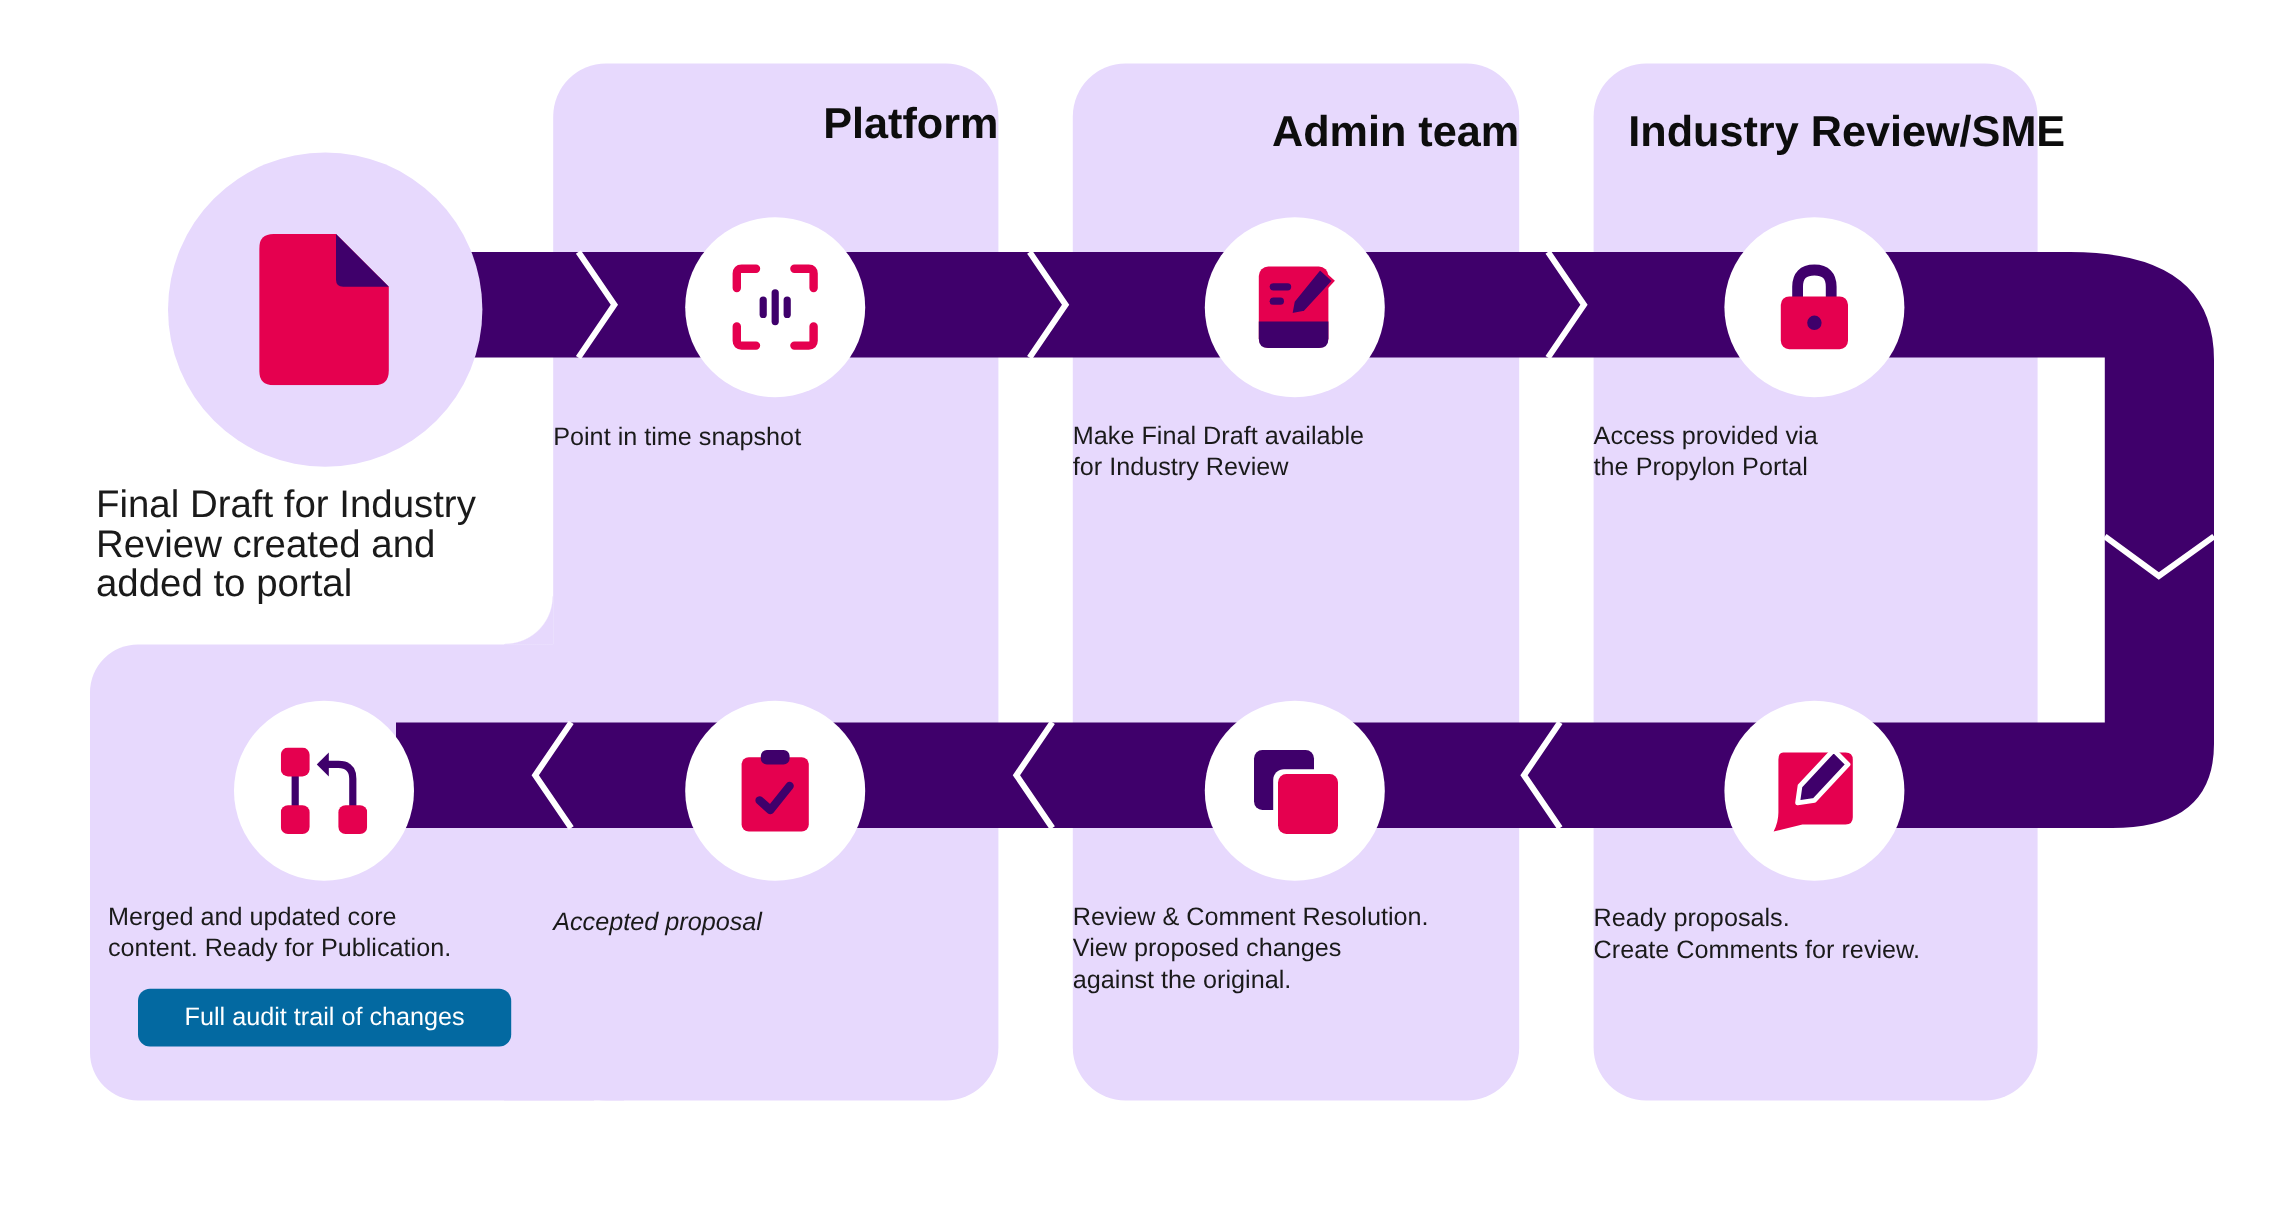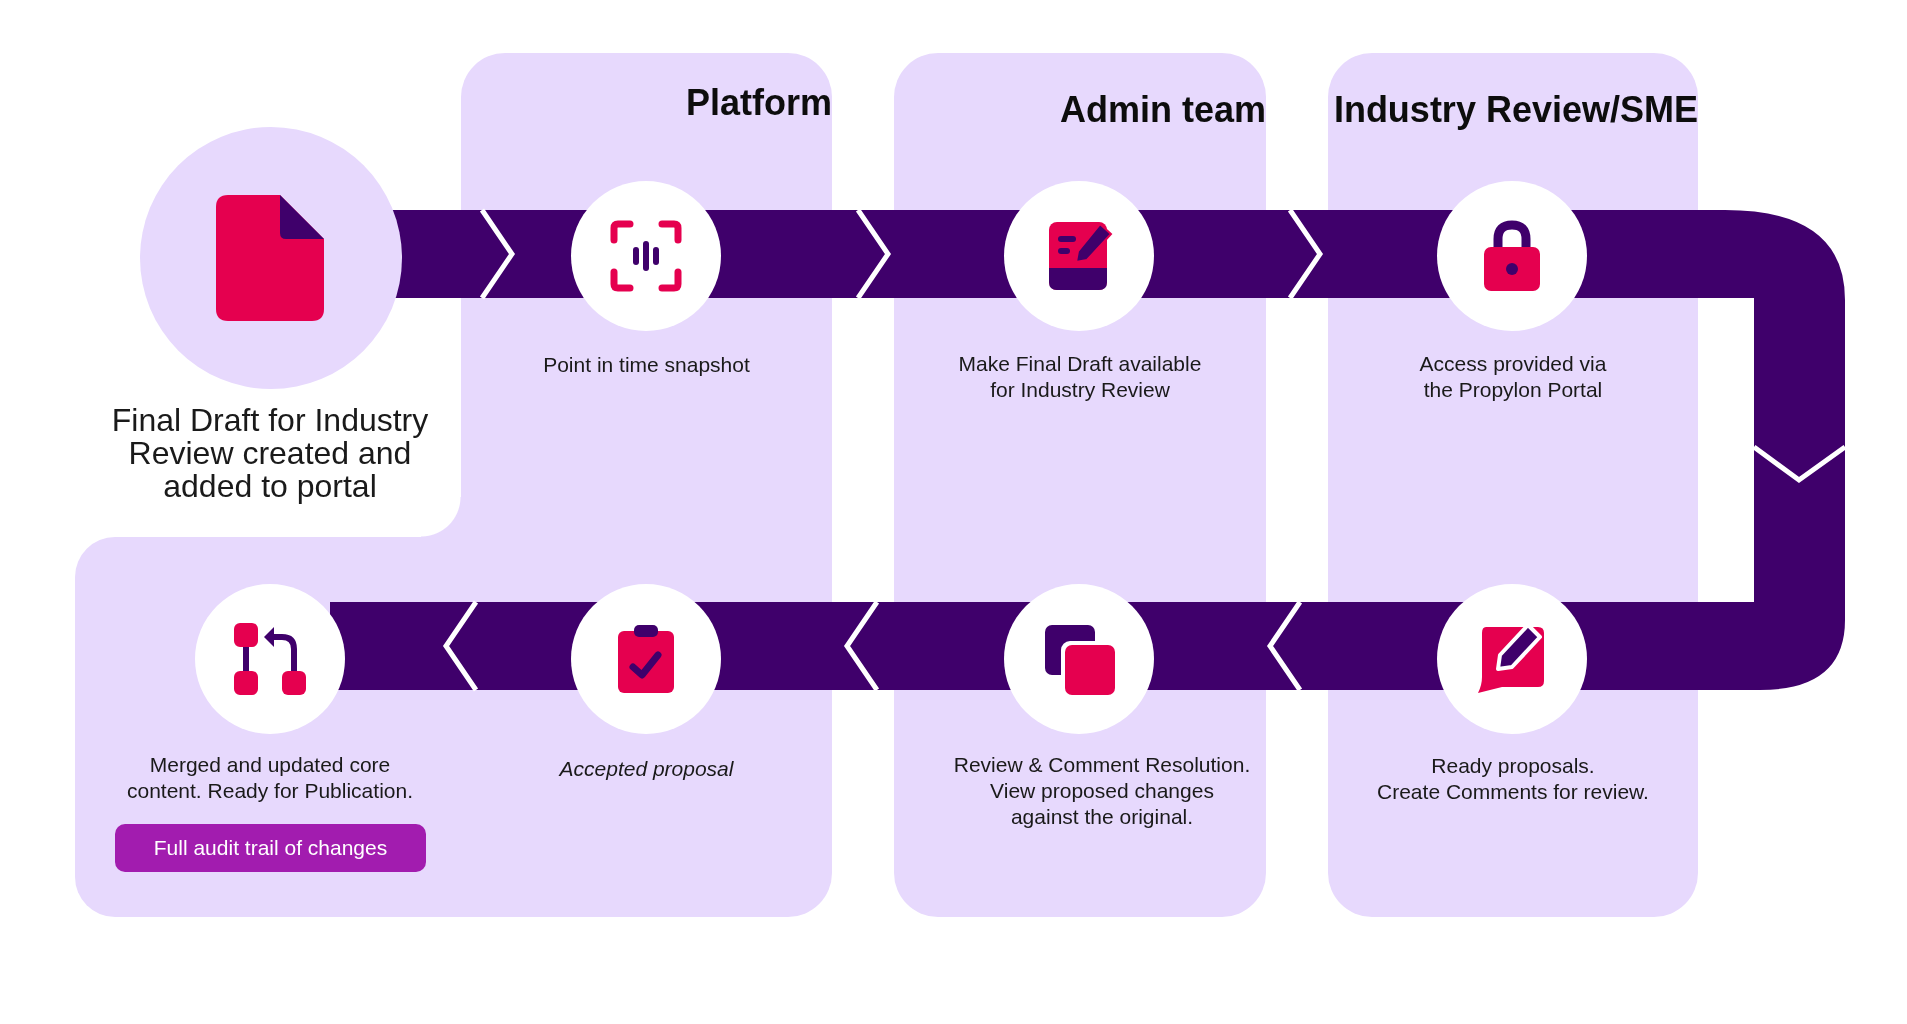--- a/index.html
+++ b/index.html
@@ -1,39 +1,39 @@
 <!DOCTYPE html>
 <html><head>
 <meta charset="utf-8">
 <style>
   html,body{margin:0;padding:0;background:#ffffff;}
   body{width:1907px;height:1024px;position:relative;overflow:hidden;font-family:"Liberation Sans","DejaVu Sans",sans-serif;color:#111111;}
   .panel{position:absolute;background:#e7d9fd;}
   .heading{position:absolute;font-weight:bold;font-size:36px;text-align:right;color:#0d0d0d;}
-  .caption{position:absolute;font-size:21px;line-height:26px;text-align:center;color:#1a1a1a;white-space:pre-line;}
+  .caption{position:absolute;font-size:21px;line-height:26px;color:#1a1a1a;white-space:pre-line;}
   .caption.large{font-size:32px;line-height:33px;}
   svg.flow{position:absolute;left:0;top:0;}
   .node{position:absolute;border-radius:50%;background:#ffffff;display:flex;align-items:center;justify-content:center;}
   .node.start{background:#e7d9fd;}
-  .badge{position:absolute;background:#a21caf;color:#ffffff;font-size:21px;border-radius:10px;display:flex;align-items:center;justify-content:center;}
+  .badge{position:absolute;background:#0369a1;color:#ffffff;font-size:21px;border-radius:10px;display:flex;align-items:center;justify-content:center;}
 </style>
 </head>
 <body>
 
 <div class="panel" style="left:75px;top:537px;width:420px;height:380px;border-radius:40px 0 0 40px;"></div>
 <div class="panel" style="left:461px;top:53px;width:371px;height:864px;border-radius:44px;"></div>
 <div class="panel" style="left:420px;top:537px;width:100px;height:380px;border-bottom-left-radius:0;"></div>
 
 <div style="position:absolute;left:421px;top:497px;width:40px;height:40px;background:radial-gradient(circle at 0 0, #ffffff 39px, #e7d9fd 40px);"></div>
 <div class="panel" style="left:894px;top:53px;width:372px;height:864px;border-radius:44px;"></div>
 <div class="panel" style="left:1328px;top:53px;width:370px;height:864px;border-radius:44px;"></div>
 
 <div class="heading" style="left:461px;top:82px;width:371px;">Platform</div>
 <div class="heading" style="left:894px;top:89px;width:372px;">Admin team</div>
-<div class="heading" style="left:1328px;top:89px;width:370px;">Industry Review/SME</div>
+<div class="heading" style="left:1328px;top:89px;width:370px;padding-left:23px;">Industry Review/SME</div>
 
 <svg class="flow" width="1907" height="1024">
   <path d="M 380 210 L 1725 210 Q 1845 210 1845 300 L 1845 620 Q 1845 690 1760 690 L 330 690 L 330 602 L 1754 602 L 1754 298 L 380 298 Z" fill="#3f006b"></path>
   <g fill="none" stroke="#ffffff" stroke-width="5" stroke-linejoin="miter">
     <polyline points="482,210 512,254 482,298"></polyline>
     <polyline points="858,210 888,254 858,298"></polyline>
     <polyline points="1290,210 1320,254 1290,298"></polyline>
     <polyline points="1754,447 1799,480 1845,447"></polyline>
     <polyline points="1300,602 1270,646 1300,690"></polyline>
     <polyline points="877,602 847,646 877,690"></polyline>

